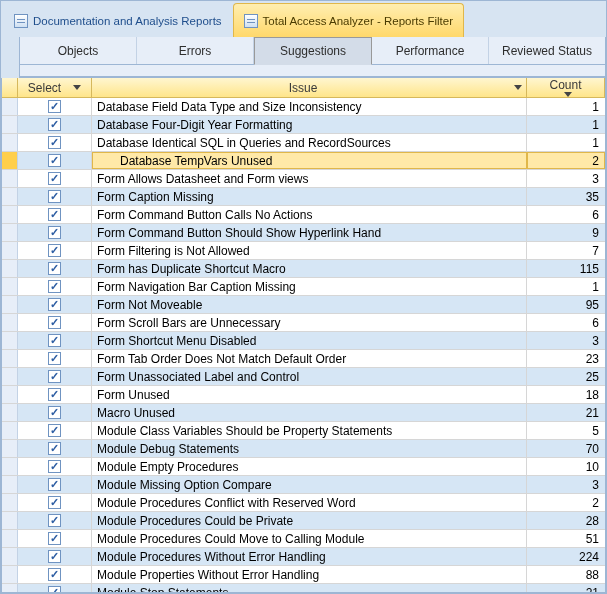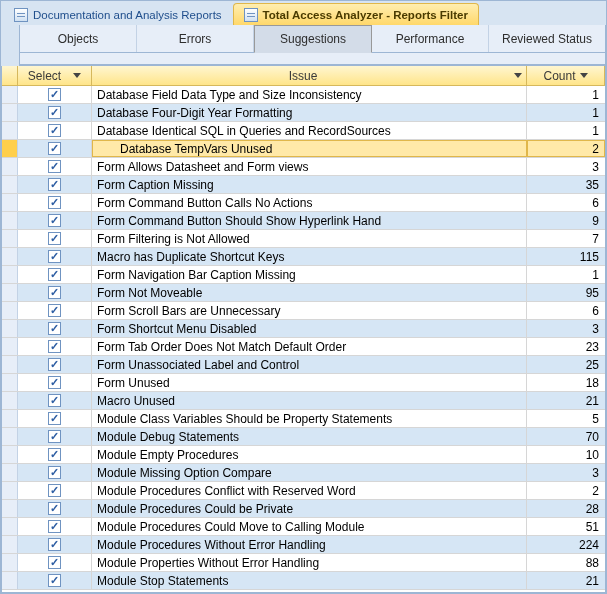--- a/index.html
+++ b/index.html
@@ -13,38 +13,38 @@
     overflow: hidden;
     border: 1px solid #9db6d4;
     display: flex;
     flex-direction: column;
   }
   .tab-strip {
     display: flex;
     align-items: flex-start;
     background: #d7e4f2;
     padding: 2px 2px 0 2px;
-    height: 24px;
+    height: 36px;
   }
   .doc-tab {
     display: flex;
     align-items: center;
     gap: 5px;
     padding: 3px 10px;
     font-size: 11.5px;
     border-radius: 4px 4px 0 0;
     border: 1px solid transparent;
     border-bottom: none;
     height: 100%;
   }
   .doc-tab.inactive { color: #1f4e8c; }
   .doc-tab.active {
     background: linear-gradient(#ffeeb0, #ffd86b);
     border-color: #e0b74a;
-    font-weight: 700;
+    font-weight: 400;
     color: #4a3b00;
   }
   .doc-icon {
     width: 14px; height: 14px;
     background: linear-gradient(#fff, #cfe0f2);
     border: 1px solid #6f93c1;
     position: relative;
   }
   .doc-icon::before, .doc-icon::after {
     content:""; position:absolute; left:2px; right:2px; height:1px; background:#6f93c1;
@@ -91,21 +91,21 @@
   }
   .gh-cell {
     display:flex; align-items:center; justify-content:space-between;
     padding: 0 4px;
     border-right: 1px solid #d6b85c;
     position: relative;
   }
   .gh-marker { width:16px; }
   .gh-select { width:74px; justify-content:center;gap:8px; }
   .gh-issue  { flex:1; justify-content:center; }
-  .gh-count  { width:78px; justify-content:center; }
+  .gh-count  { width:78px; justify-content:center;flex-direction:column; }
   .dd-glyph {
     width:0;height:0;border-left:4px solid transparent;border-right:4px solid transparent;border-top:5px solid #444;
     margin-left:4px;
   }
   .grid-body { }
   .row {
     display:flex;
     height: 18px;
     font-size: 12px;
     align-items: stretch;
@@ -272,21 +272,21 @@
           <div class="cb">✓</div>
         </div>
         <div class="cell-issue">Form Filtering is Not Allowed</div>
         <div class="cell-count">7</div>
       </div>
       <div class="row alt">
         <div class="cell-marker"></div>
         <div class="cell-select">
           <div class="cb">✓</div>
         </div>
-        <div class="cell-issue">Macro has Duplicate Shortcut Keys</div>
+        <div class="cell-issue">Form has Duplicate Shortcut Macro</div>
         <div class="cell-count">115</div>
       </div>
       <div class="row">
         <div class="cell-marker"></div>
         <div class="cell-select">
           <div class="cb">✓</div>
         </div>
         <div class="cell-issue">Form Navigation Bar Caption Missing</div>
         <div class="cell-count">1</div>
       </div>

